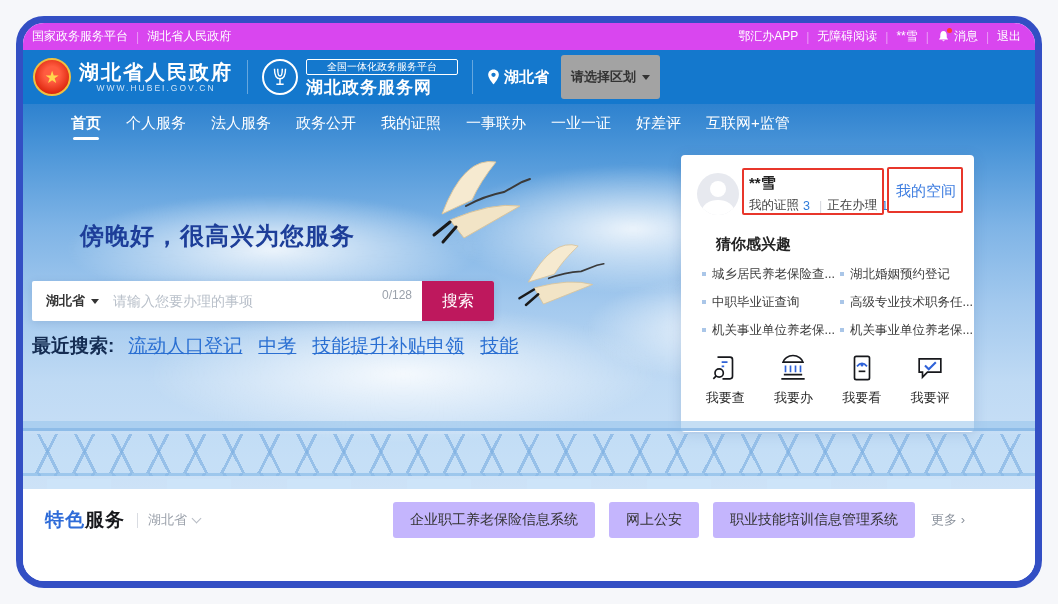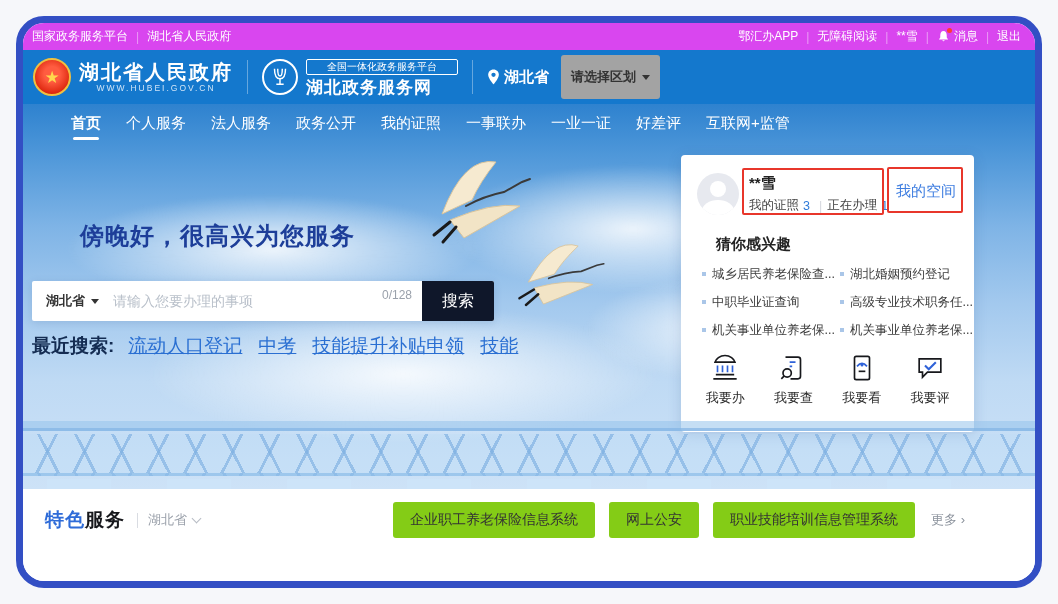--- a/index.html
+++ b/index.html
@@ -78,21 +78,21 @@
   .search-bar {
     position:absolute; left:9px; top:177px; width:462px; height:40px; background:#fff;
     border-radius:2px; display:flex; align-items:center; overflow:hidden;
     box-shadow:0 2px 8px rgba(30,70,130,.15);
   }
   .search-region { display:flex; align-items:center; padding:0 14px; font-size:13px; font-weight:bold; color:#333; cursor:pointer; flex:0 0 auto; }
   .search-input { flex:1; border:none; outline:none; font-size:14px; color:#333; font-family:Liberation Sans, sans-serif; min-width:0; }
   .search-input::placeholder { color:#b9c0ca; }
   .search-counter { font-size:12px; color:#9aa1ab; margin:0 10px 12px 6px; flex:0 0 auto; }
   .search-btn {
-    flex:0 0 72px; height:100%; background:#0f172a; color:#fff; border:none;
+    flex:0 0 72px; height:100%; background:#be185d; color:#fff; border:none;
     font-size:16px; cursor:pointer; font-family:inherit;
   }
   .recent { position:absolute; left:9px; top:229px; font-size:19px; display:flex; align-items:center; }
   .recent-label { color:#142c52; font-weight:bold; margin-right:14px; }
   .recent a { color:#2a6fd2; text-decoration:underline; margin-right:16px; cursor:pointer; }
   
   .bridge { position:absolute; left:0; right:0; bottom:0; height:68px; }
   .bridge-deck { position:absolute; left:0; right:0; top:0; height:10px; background:rgba(150,195,235,.55); border-bottom:3px solid rgba(130,180,228,.7); }
   .bridge-truss { position:absolute; left:0; right:0; top:13px; height:42px;
     background:
@@ -133,21 +133,21 @@
   
   .featured { height:92px; flex:0 0 92px; background:#fff; padding:10px 70px 0 22px; }
   .featured-row { display:flex; align-items:center; height:42px; }
   .fs-blue { color:#2e6bd8; font-size:19px; font-weight:800; letter-spacing:1px; }
   .fs-dark { color:#17181c; font-size:19px; font-weight:800; letter-spacing:1px; }
   .f-div { width:1px; height:15px; background:#d9dce2; margin:0 10px 0 12px; }
   .f-region { color:#9aa0aa; font-size:13px; display:flex; align-items:center; cursor:pointer; }
   .chev { width:7px; height:7px; border-right:1.5px solid #b7bcc4; border-bottom:1.5px solid #b7bcc4; transform:rotate(45deg); margin-left:6px; margin-top:-3px; }
   .f-spacer { flex:1; }
   .pill {
-    background:#84cc16; border:none; border-radius:3px; color:#333; font-size:14px;
+    background:#c4b5fd; border:none; border-radius:3px; color:#333; font-size:14px;
     padding:9px 17px; margin-left:14px; cursor:pointer; font-family:inherit; white-space:nowrap;
   }
   .more-link { color:#8b929c; font-size:13px; margin-left:16px; text-decoration:none; cursor:pointer; white-space:nowrap; }
 </style>
 </head>
 <body>
 
 <div class="window">
 
   <div class="topbar">
@@ -281,34 +281,34 @@
         <span class="interest-item">湖北婚姻预约登记</span>
         <span class="interest-item">中职毕业证查询</span>
         <span class="interest-item">高级专业技术职务任...</span>
         <span class="interest-item">机关事业单位养老保...</span>
         <span class="interest-item">机关事业单位养老保...</span>
       </div>
 
       <div class="actions">
         <div class="action">
           <svg viewBox="0 0 36 36" fill="none">
-            <path d="M18 3 C12 3 7 7 6 11 h24 C29 7 24 3 18 3 z" stroke="#17181c" stroke-width="2"></path>
-            <path d="M9 15 v8 M15 15 v8 M21 15 v8 M27 15 v8" stroke="#2f62d8" stroke-width="2"></path>
-            <path d="M7 26 h22 M4 31 h28" stroke="#17181c" stroke-width="2"></path>
-          </svg>
-          <span class="action-label">我要办</span>
-        </div>
-        <div class="action">
-          <svg viewBox="0 0 36 36" fill="none">
             <path d="M9 5 h15 a3 3 0 0 1 3 3 v20 a3 3 0 0 1 -3 3 h-9" stroke="#17181c" stroke-width="2"></path>
             <path d="M14 11 h7 M14 16 h3" stroke="#2f62d8" stroke-width="2"></path>
             <circle cx="11" cy="24" r="5" stroke="#17181c" stroke-width="2"></circle>
             <path d="M7.5 27.5 L4 31" stroke="#17181c" stroke-width="2"></path>
           </svg>
           <span class="action-label">我要查</span>
+        </div>
+        <div class="action">
+          <svg viewBox="0 0 36 36" fill="none">
+            <path d="M18 3 C12 3 7 7 6 11 h24 C29 7 24 3 18 3 z" stroke="#17181c" stroke-width="2"></path>
+            <path d="M9 15 v8 M15 15 v8 M21 15 v8 M27 15 v8" stroke="#2f62d8" stroke-width="2"></path>
+            <path d="M7 26 h22 M4 31 h28" stroke="#17181c" stroke-width="2"></path>
+          </svg>
+          <span class="action-label">我要办</span>
         </div>
         <div class="action">
           <svg viewBox="0 0 36 36" fill="none">
             <rect x="9" y="4" width="18" height="28" rx="2" stroke="#17181c" stroke-width="2"></rect>
             <path d="M12 16 Q18 9 24 16" stroke="#2f62d8" stroke-width="2"></path>
             <circle cx="18" cy="14.5" r="1.8" fill="#2f62d8"></circle>
             <path d="M14 22 h8" stroke="#17181c" stroke-width="2"></path>
           </svg>
           <span class="action-label">我要看</span>
         </div>

